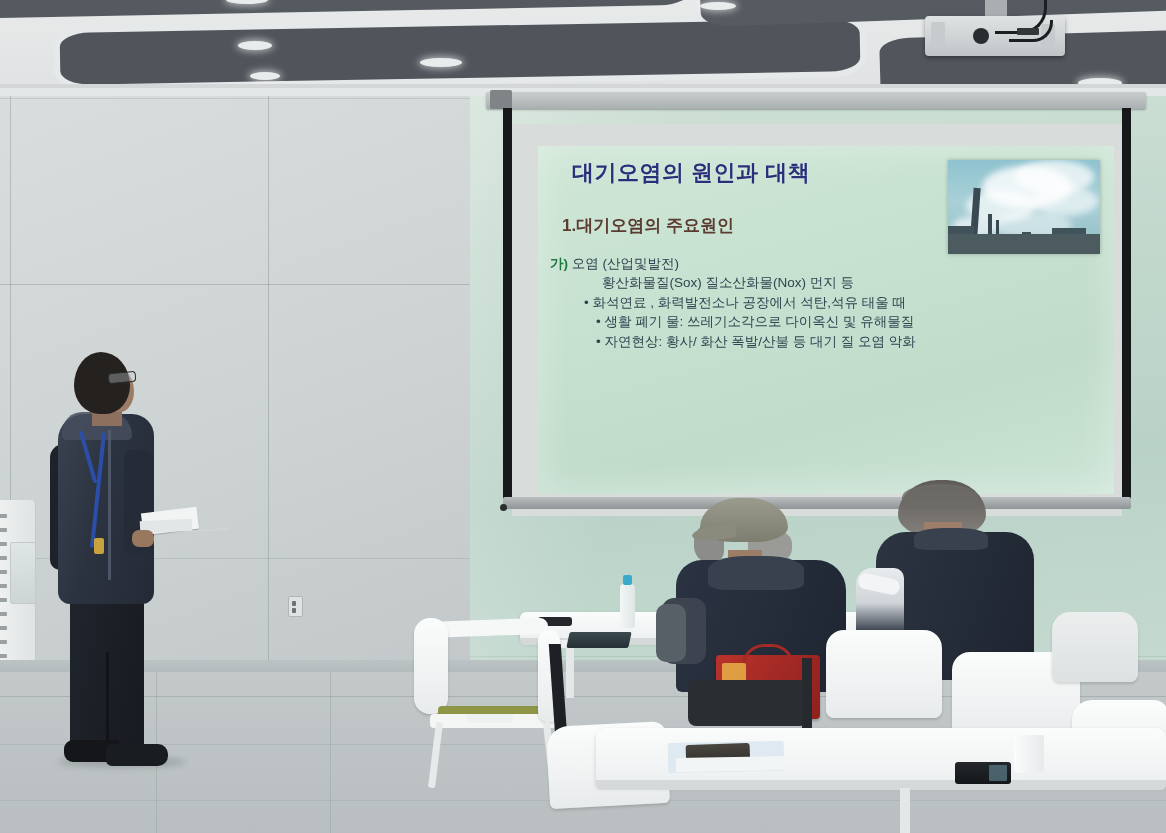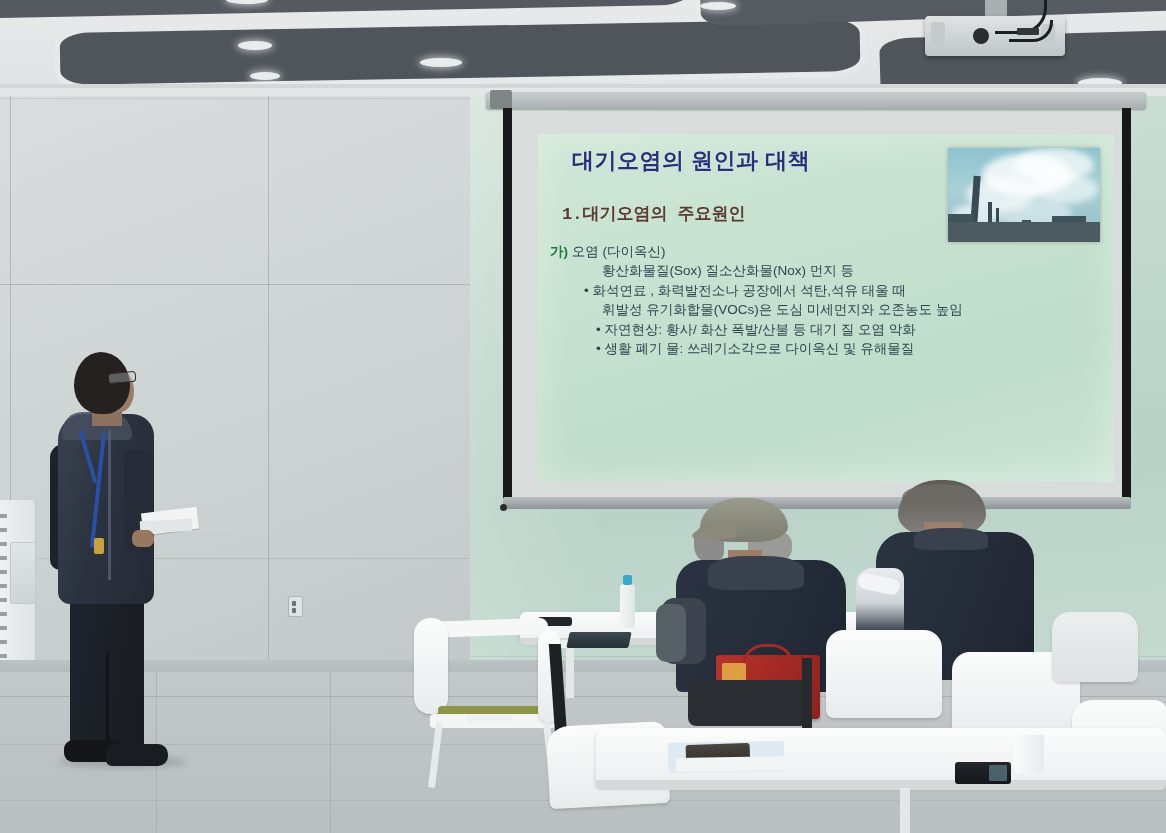--- a/index.html
+++ b/index.html
@@ -43,31 +43,31 @@
   
   .purifier{left:-4px;top:500px;width:40px;height:200px;background:linear-gradient(90deg,#f0f2f2,#dfe3e3);border-right:1px solid #c4c9ca;border-radius:0 4px 4px 0;overflow:hidden;}
   .purifier-vent{position:absolute;left:2px;width:9px;height:4px;background:#9aa1a3;border-radius:1px;}
   .purifier-panel{position:absolute;left:14px;top:42px;width:26px;height:62px;background:linear-gradient(#dfe6e6,#cbd3d3);border:1px solid #bfc6c6;border-radius:2px;opacity:.9;}
 
   
   .screen-housing{left:486px;top:92px;width:660px;height:17px;background:linear-gradient(#c9cdce,#a9afb0);border-radius:2px;box-shadow:0 1px 2px rgba(0,0,0,.3);}
   .screen-housing-cap{position:absolute;left:490px;top:90px;width:22px;height:19px;background:#7f8587;border-radius:2px;}
   .screen-border-l{left:503px;top:108px;width:9px;height:400px;background:#17181a;}
   .screen-border-r{left:1122px;top:108px;width:9px;height:392px;background:#17181a;}
-  .screen-body{left:512px;top:112px;width:610px;height:392px;background:#d8dcdb;overflow:hidden;}
+  .screen-body{left:512px;top:124px;width:610px;height:392px;background:#d8dcdb;overflow:hidden;}
   .screen-bottom-bar{left:503px;top:497px;width:628px;height:12px;background:linear-gradient(#b9bebf,#8f9597);border-radius:2px;}
   .screen-weight{left:500px;top:504px;width:7px;height:7px;background:#2b2d2f;border-radius:50%;}
 
   
   .slide{position:absolute;left:26px;top:22px;width:576px;height:348px;
       background:linear-gradient(165deg,#cfe6d6 0%,#c7e2d1 35%,#c0dccb 70%,#cbe4d5 100%);
       box-shadow:inset 0 0 40px rgba(255,255,255,.35);}
   .slide-title{position:absolute;left:34px;top:12px;font-size:22px;font-weight:bold;color:#2a2f7a;letter-spacing:.5px;
       text-shadow:0 0 2px rgba(255,255,255,.5);}
-  .slide-h1{position:absolute;left:24px;top:68px;font-size:17px;font-weight:bold;color:#5b3a30;font-family:Liberation Mono, monospace;}
+  .slide-h1{position:absolute;left:24px;top:68px;font-size:17px;font-weight:bold;color:#5b3a30;}
   .slide-photo{position:absolute;left:410px;top:14px;width:152px;height:94px;overflow:hidden;
       background:linear-gradient(#8fc3cf 0%,#a9d0d7 45%,#93bcc4 100%);box-shadow:0 0 4px rgba(0,0,0,.25);}
   .smoke{position:absolute;background:rgba(255,255,255,.80);border-radius:50%;filter:blur(3px);}
   .stack{position:absolute;background:#3a4a52;}
   .photo-ground{position:absolute;left:0;bottom:0;width:100%;height:20px;background:#4b5b60;}
   .photo-bld{position:absolute;bottom:8px;background:#41535a;}
 
   .slide-body{position:absolute;left:12px;top:108px;width:556px;}
   .ln{font-size:13.5px;line-height:19.4px;color:#2f4450;white-space:nowrap;}
   .lbl{color:#1f7a3f;font-weight:bold;}
@@ -250,27 +250,26 @@
         <div class="stack" style="left:40px;top:54px;width:4px;height:28px;"></div>
         <div class="stack" style="left:48px;top:60px;width:3px;height:22px;"></div>
         <div class="photo-bld" style="left:0px;width:26px;height:20px;"></div>
         <div class="photo-bld" style="left:104px;width:34px;height:18px;"></div>
         <div class="photo-bld" style="left:74px;width:9px;height:14px;"></div>
         <div class="photo-ground"></div>
       </div>
 
       <div class="slide-body">
         <div class="ln">
-          <span class="lbl">가)</span><span> 오염 (다이옥신)</span>
+          <span class="lbl">가)</span><span> 오염 (산업및발전)</span>
         </div>
         <div class="ln ind2">황산화물질(Sox)   질소산화물(Nox)  먼지 등</div>
         <div class="ln ind1">• 화석연료 , 화력발전소나 공장에서 석탄,석유 태울 때</div>
-        <div class="ln ind2">휘발성 유기화합물(VOCs)은   도심 미세먼지와 오존농도 높임</div>
+        <div class="ln ind3">• 생활 폐기 물: 쓰레기소각으로 다이옥신 및 유해물질</div>
         <div class="ln ind3">• 자연현상: 황사/ 화산 폭발/산불 등 대기 질 오염 악화</div>
-        <div class="ln ind3">• 생활 폐기 물: 쓰레기소각으로 다이옥신 및 유해물질</div>
       </div>
 
     </div>
   </div>
   <div class="abs screen-bottom-bar"></div>
   <div class="abs screen-weight"></div>
 
   <div class="abs tbl" style="left:520px;top:612px;width:420px;height:30px;"></div>
   <div class="abs tbl-edge" style="left:520px;top:638px;width:420px;height:7px;"></div>
   <div class="abs tbl-leg" style="left:566px;top:644px;width:8px;height:54px;"></div>

